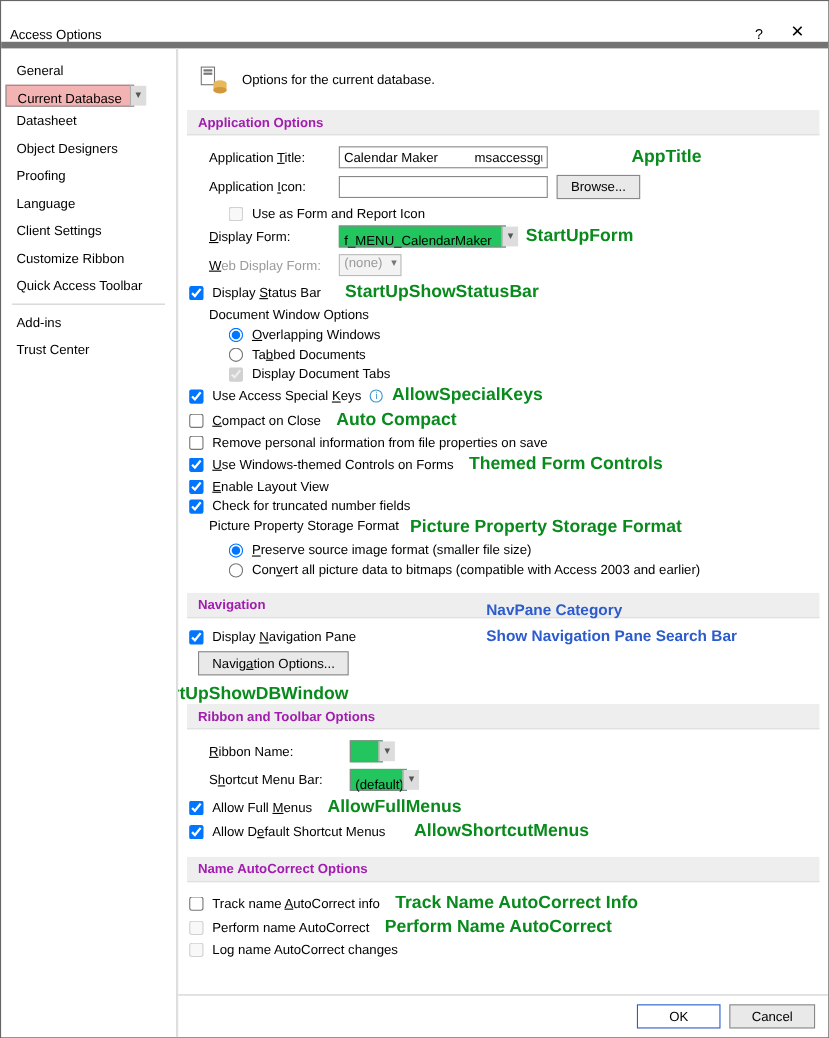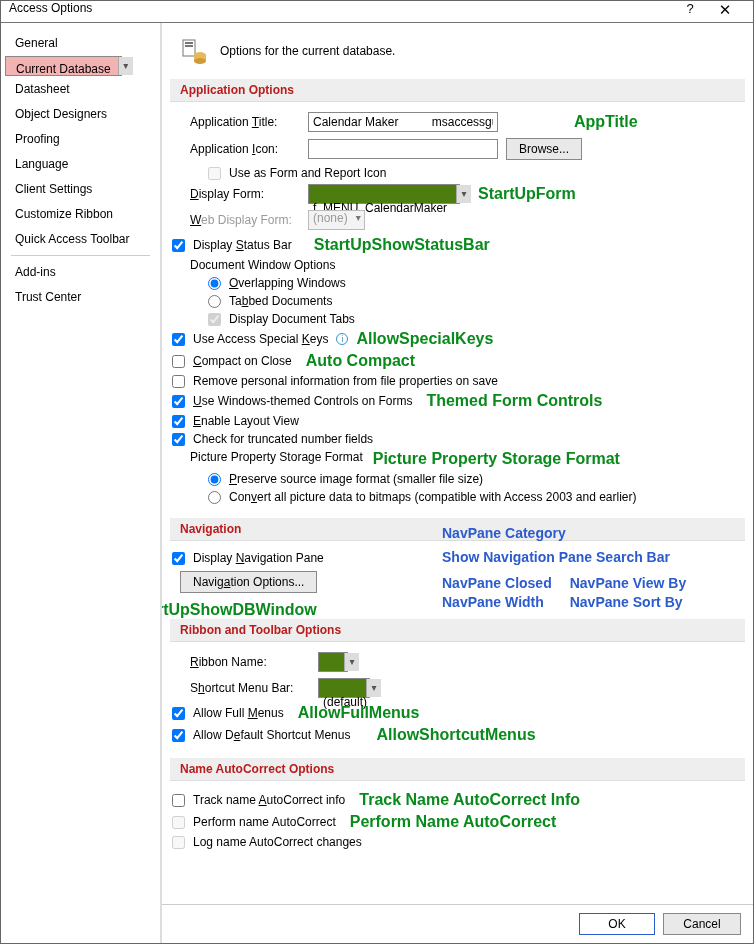--- a/index.html
+++ b/index.html
@@ -1,30 +1,30 @@
 <!DOCTYPE html>
 <html><head>
 <meta charset="utf-8">
 <style>
 *{box-sizing:border-box;margin:0;padding:0;font-family:"Segoe UI",Tahoma,sans-serif;font-size:12px;color:#000}
 body{background:#fff;width:754px;height:944px;border:1px solid #666;display:flex;flex-direction:column;overflow:hidden}
-.titlebar{height:22px;display:flex;align-items:flex-start;padding:0 8px;border-bottom:1px solid #737373}
+.titlebar{height:43px;display:flex;align-items:flex-end;padding:0 8px;border-bottom:6px solid #737373}
 .titlebar .title{flex:1}
 .titlebar .help{width:30px;text-align:center;font-size:13px}
 .titlebar .close{width:40px;text-align:center;font-size:15px}
 .body{flex:1;display:flex;min-height:0}
 .sidebar{width:160px;border-right:1px solid #ddd;padding:8px 4px 24px 4px;overflow:hidden}
 .sidebar .item{padding:5px 10px;margin-bottom:1px;cursor:default}
 .sidebar .item.sel{background:#f4b3b3}
 .sidebar .sep{height:1px;background:#ccc;margin:4px 6px}
 .main{flex:1;display:flex;flex-direction:column;min-width:0;border-left:1px solid #ddd}
 .content{flex:1;overflow:hidden;padding:0 0 0 0}
 .pagehdr{display:flex;align-items:center;gap:12px;padding:14px 18px}
 .pagehdr svg{flex:none}
-.section-hdr{background:#eeeeee;padding:4px 10px;font-weight:bold;color:#b91c1c;margin:0 8px 10px 8px;border-bottom:1px solid #ddd}
+.section-hdr{background:#eeeeee;padding:4px 10px;font-weight:bold;color:#a21caf;margin:0 8px 10px 8px;border-bottom:1px solid #ddd}
 .section{padding:0 18px 10px 28px;position:relative}
 .row{display:flex;align-items:center;gap:8px;margin-bottom:6px;position:relative}
 .lbl{width:110px}
 .lbl2{width:120px}
 input[type=text]{border:1px solid #888;height:20px;padding:0 4px;font-size:12px}
 button{border:1px solid #888;background:#e9e9e9;height:22px;padding:0 12px;font-size:12px}
 .chk{display:flex;align-items:center;gap:8px;margin-bottom:4px}
 .chk input{width:13px;height:13px}
 .chk.dis{color:#9a9a9a}
 .rad{display:flex;align-items:center;gap:8px;margin-bottom:4px}
@@ -33,21 +33,21 @@
 .indent1{margin-left:18px}
 .u{text-decoration:underline}
 .ann-g{color:#098a1c;font-weight:bold;font-size:16px;white-space:nowrap}
 .ann-b{color:#2b5bcc;font-weight:bold;font-size:14px;white-space:nowrap}
 .circ{display:inline-block;width:12px;height:12px;border:1px solid #3892d3;border-radius:50%;color:#3892d3;font-size:9px;line-height:10px;text-align:center}
 .footer{border-top:1px solid #ccc;padding:8px 12px;display:flex;justify-content:flex-end;gap:8px}
 .footer .ok{border:1px solid #2b5bcc;background:#fff;width:76px}
 .footer .cancel{width:78px}
 .dis-sel{border:1px solid #bbb;background:#f3f3f3;color:#9a9a9a;height:20px;padding:0 16px 0 4px;position:relative;display:inline-block}
 .dis-sel::after{content:"▾";position:absolute;right:3px;top:1px;color:#777;font-size:10px}
-.sel{border:1px solid #888;background:#4d7c0f;height:20px;padding:16px 16px 0 4px;position:relative;display:inline-block}
+.sel{border:1px solid #888;background:#22c55e;height:20px;padding:6px 16px 0 4px;position:relative;display:inline-block}
 .sel::after{content:"▾";position:absolute;right:3px;top:1px;color:#555;font-size:10px;background:#ddd;width:14px;text-align:center;height:18px;line-height:18px;margin:-1px -15px 0 0;border-left:1px solid #aaa}
 .navgrid{position:absolute;left:410px;top:-4px;display:grid;grid-template-columns:auto auto;column-gap:18px;row-gap:3px}
 </style>
 </head>
 <body>
 
 <div class="titlebar">
   <div class="title">Access Options</div>
   <div class="help">?</div>
   <div class="close">✕</div>
@@ -167,26 +167,20 @@
       <div class="section-hdr">Navigation</div>
       <div class="section" style="position:relative">
         <div class="chk" style="margin-left:-18px">
             <input type="checkbox" checked="" style="">
             <span>Display <span class="u">N</span>avigation Pane</span>
           </div>
         <button style="margin-left:-10px;margin-top:2px">Navig<span class="u">a</span>tion Options...</button>
         <span class="ann-g" style="position:absolute;left:-30px;top:50px">StartUpShowDBWindow</span>
         <span class="ann-b" style="position:absolute;left:280px;top:-26px">NavPane Category</span>
         <span class="ann-b" style="position:absolute;left:280px;top:-2px">Show Navigation Pane Search Bar</span>
-        <div class="navgrid" style="left:280px;top:24px">
-          <span class="ann-b">NavPane Closed</span>
-          <span class="ann-b">NavPane View By</span>
-          <span class="ann-b">NavPane Width</span>
-          <span class="ann-b">NavPane Sort By</span>
-        </div>
       </div>
 
       <div class="section-hdr" style="margin-top:16px">Ribbon and Toolbar Options</div>
       <div class="section">
         <div class="row">
             <span class="lbl2"><span class="u">R</span>ibbon Name:</span>
           <span class="sel" style="width:30px">&nbsp;</span>
           </div>
         <div class="row">
             <span class="lbl2">S<span class="u">h</span>ortcut Menu Bar:</span>

